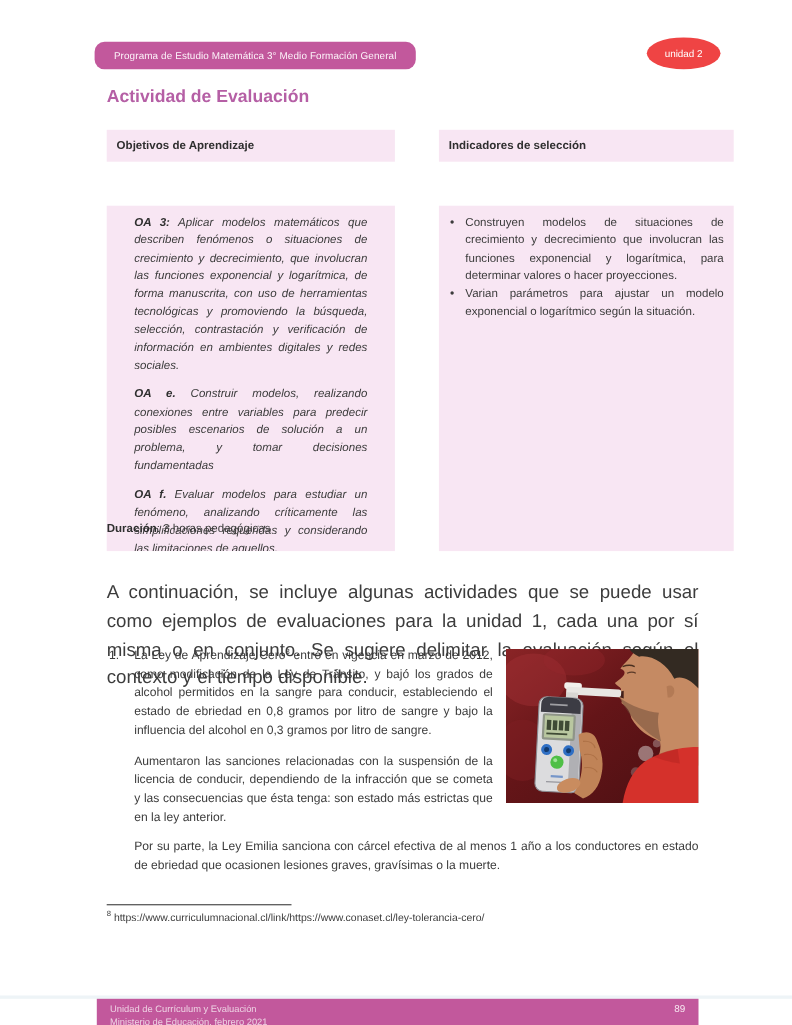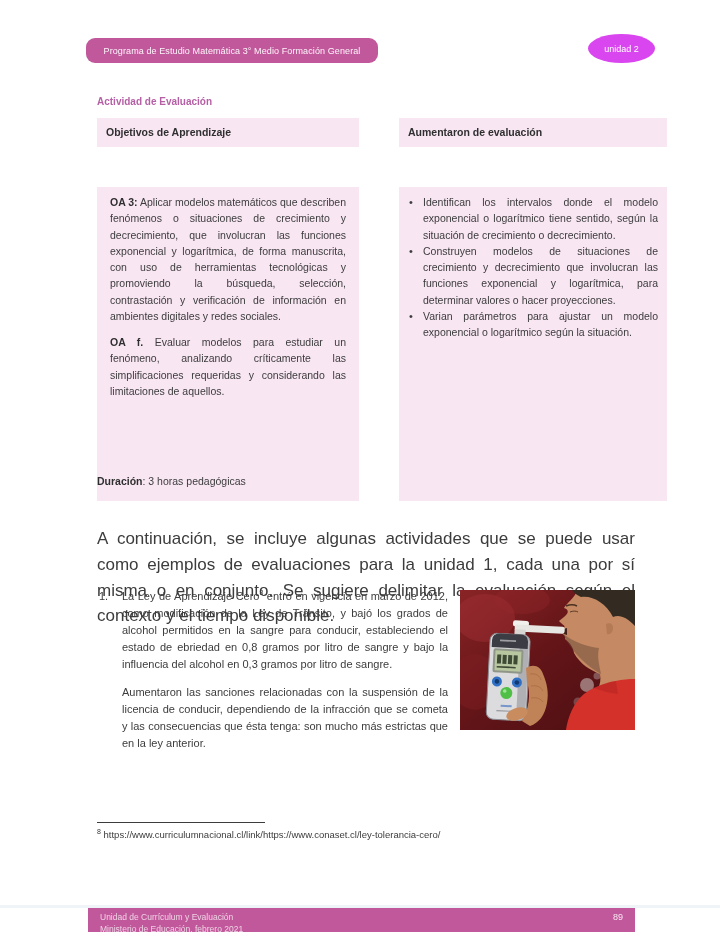--- a/index.html
+++ b/index.html
@@ -10,42 +10,42 @@
     font-family: "Liberation Sans", "DejaVu Sans", sans-serif;
   }
   .program-badge {
     position: absolute; left: 86px; top: 38px; width: 292px; height: 25px;
     background: #c2589c; border-radius: 9px; color: #fdf4fa;
     font-size: 9px; display: flex; align-items: center; justify-content: center;
     letter-spacing: 0.1px;
   }
   .unit-badge {
     position: absolute; left: 588px; top: 34px; width: 67px; height: 29px;
-    background: #d946ef; border-radius: 50%; color: #ffffff;
+    background: #ef4444; border-radius: 50%; color: #ffffff;
     font-size: 9px; display: flex; align-items: center; justify-content: center;
   }
   .page-title {
-    position: absolute; left: 97px; top: 96px; margin: 0;
-    font-size: 10px; font-weight: bold; color: #b55fa5;
+    position: absolute; left: 97px; top: 80px; margin: 0;
+    font-size: 16px; font-weight: bold; color: #b55fa5;
   }
   .oa-table {
     position: absolute; left: 97px; top: 118px; width: 561px;
     display: grid; grid-template-columns: 262px 268px;
     column-gap: 7px; row-gap: 4px; gap: 40px;
   }
   .cell { background: #f8e6f3; }
   .header-cell {
     height: 29px; padding: 8px 9px 0; font-weight: bold; font-size: 10.5px;
     color: #2f2f2f;
   }
   .body-cell {
     height: 314px; padding: 7px 9px; font-size: 10.5px; line-height: 1.55;
     text-align: justify; overflow: hidden;
   }
-  .body-cell p { margin: 0 4px 10px; }
+  .body-cell p { margin: 0 16px 10px; font-style: italic; }
   .body-cell b { color: #2f2f2f; }
   .indicators-list { margin: 0; padding: 0; list-style: none; }
   .indicators-list li { position: relative; padding-left: 15px; margin: 0; }
   .indicators-list li::before {
     content: "\2022"; position: absolute; left: 1px; top: 0; font-size: 11px;
   }
   .duration-line { position: absolute; left: 97px; top: 475px; margin: 0; font-size: 10.5px; }
   .duration-line b { color: #2f2f2f; }
   .intro-paragraph {
     position: absolute; left: 97px; top: 526px; width: 538px; margin: 0;
@@ -92,30 +92,30 @@
 </div>
 
 <div class="unit-badge">
   <span>unidad 2</span>
 </div>
 
 <h1 class="page-title">Actividad de Evaluación</h1>
 
 <div class="oa-table">
   <div class="cell header-cell">Objetivos de Aprendizaje</div>
-  <div class="cell header-cell">Aumentaron de evaluación</div>
+  <div class="cell header-cell">Indicadores de selección</div>
 
   <div class="cell body-cell">
     <p><b>OA 3:</b><span> Aplicar modelos matemáticos que describen fenómenos o situaciones de crecimiento y decrecimiento, que involucran las funciones exponencial y logarítmica, de forma manuscrita, con uso de herramientas tecnológicas y promoviendo la búsqueda, selección, contrastación y verificación de información en ambientes digitales y redes sociales.</span></p>
+    <p><b>OA e.</b><span> Construir modelos, realizando conexiones entre variables para predecir posibles escenarios de solución a un problema, y tomar decisiones fundamentadas</span></p>
     <p><b>OA f.</b><span> Evaluar modelos para estudiar un fenómeno, analizando críticamente las simplificaciones requeridas y considerando las limitaciones de aquellos.</span></p>
   </div>
 
   <div class="cell body-cell">
     <ul class="indicators-list">
-      <li><span>Identifican los intervalos donde el modelo exponencial o logarítmico tiene sentido, según la situación de crecimiento o decrecimiento.</span></li>
       <li><span>Construyen modelos de situaciones de crecimiento y decrecimiento que involucran las funciones exponencial y logarítmica, para determinar valores o hacer proyecciones.</span></li>
       <li><span>Varian parámetros para ajustar un modelo exponencial o logarítmico según la situación.</span></li>
     </ul>
   </div>
 </div>
 
 <p class="duration-line"><b>Duración</b><span>: 3 horas pedagógicas</span></p>
 
 <p class="intro-paragraph">A continuación, se incluye algunas actividades que se puede usar como ejemplos de evaluaciones para la unidad 1, cada una por sí misma o en conjunto. Se sugiere delimitar la evaluación según el contexto y el tiempo disponible.</p>
 
@@ -179,21 +179,22 @@
           <rect x="38" y="120.5" width="19" height="1.2" fill="#97979d"></rect>
         </g>
         <g>
           <path d="M66 78 C74 73 81 77 83 84 C87 93 89 103 87 113 C85 125 79 133 70 136 L62 131 C69 119 71 104 67 92 Z" fill="#c08357"></path>
           <path d="M70 84 C76 83 80 86 81 90 M71 96 C77 95 81 97 83 101 M71 108 C77 107 81 109 83 112" stroke="#a5693f" stroke-width="1" fill="none" opacity="0.7"></path>
           <ellipse cx="57" cy="124" rx="11" ry="6" fill="#c98c5f" transform="rotate(-18 57 124)"></ellipse>
         </g>
       </svg>
     </figure>
     <p><span>La Ley de Aprendizaje Cero</span><sup>8</sup><span> entró en vigencia en marzo de 2012, como modificación de la Ley de Tránsito, y bajó los grados de alcohol permitidos en la sangre para conducir, estableciendo el estado de ebriedad en 0,8 gramos por litro de sangre y bajo la influencia del alcohol en 0,3 gramos por litro de sangre.</span></p>
-    <p>Aumentaron las sanciones relacionadas con la suspensión de la licencia de conducir, dependiendo de la infracción que se cometa y las consecuencias que ésta tenga: son mucho más estrictas que en la ley anterior.</p>
+    <p>Aumentaron las sanciones relacionadas con la suspensión de la licencia de conducir, dependiendo de la infracción que se cometa y las consecuencias que ésta tenga: son estado más estrictas que en la ley anterior.</p>
+    <p>Por su parte, la Ley Emilia sanciona con cárcel efectiva de al menos 1 año a los conductores en estado de ebriedad que ocasionen lesiones graves, gravísimas o la muerte.</p>
   </div>
 </div>
 
 <div class="footnote-divider"></div>
 
 <p class="footnote"><sup>8</sup><span> https://www.curriculumnacional.cl/link/https://www.conaset.cl/ley-tolerancia-cero/</span></p>
 
 <footer class="page-footer">
   <div>Unidad de Currículum y Evaluación</div>
   <div>Ministerio de Educación, febrero 2021</div>

